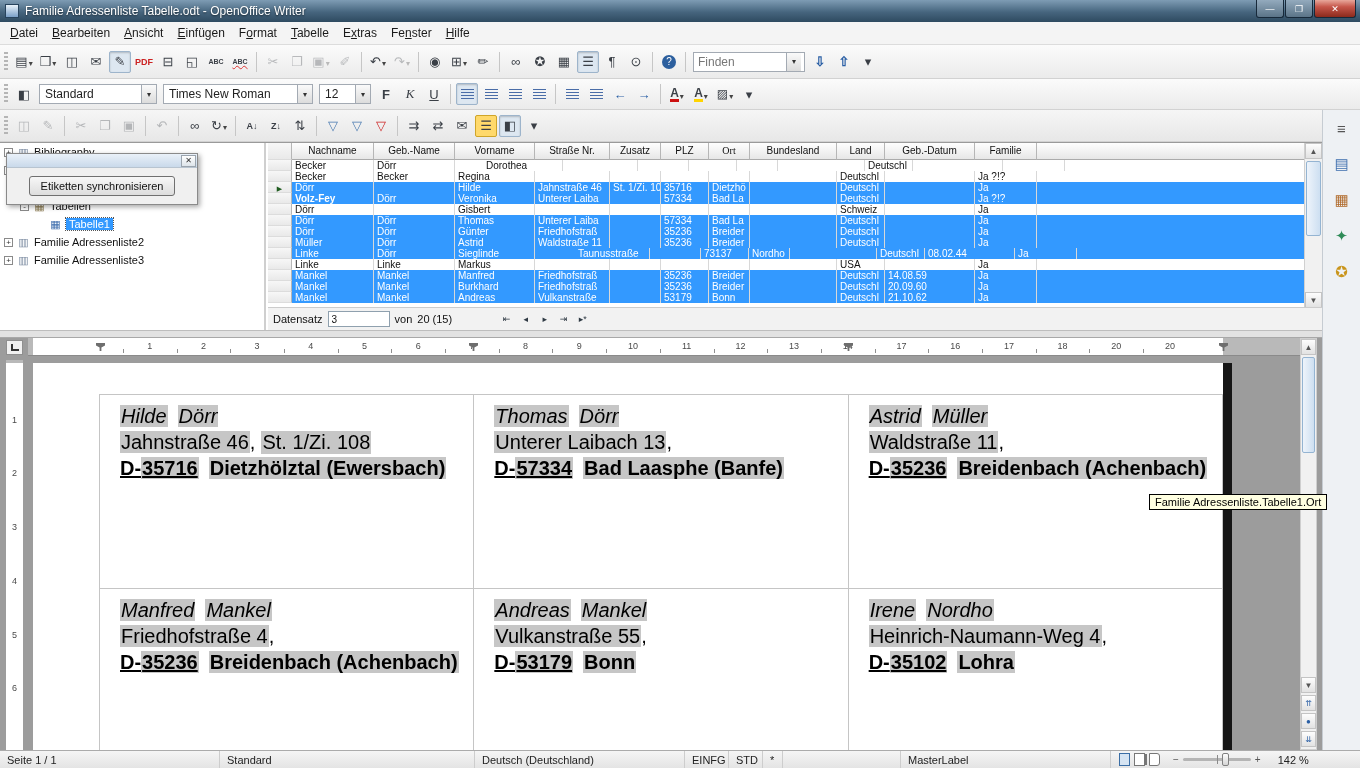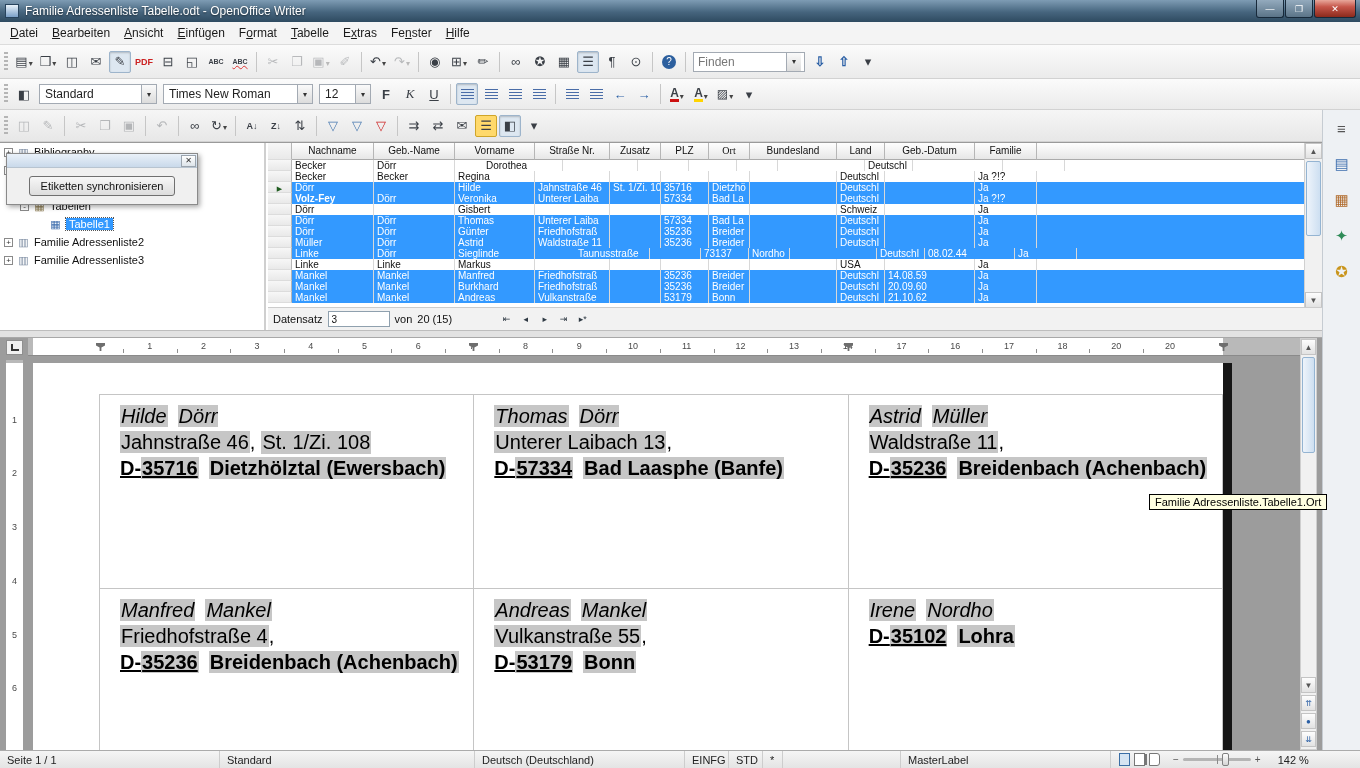--- a/index.html
+++ b/index.html
@@ -784,20 +784,21 @@
             <div class="lbl-line street"><span class="fld">Friedhofstraße 4</span><span class="comma">,</span><span class="fld extra"></span></div>
             <div class="lbl-line plz-line"><span class="uline"><span class="prefix">D-</span><span class="fld">35236</span></span><span class="fld city">Breidenbach (Achenbach)</span></div>
           </div>
           <div class="label-cell">
             <div class="lbl-line names"><span class="fld">Andreas</span><span class="fld">Mankel</span></div>
             <div class="lbl-line street"><span class="fld">Vulkanstraße 55</span><span class="comma">,</span><span class="fld extra"></span></div>
             <div class="lbl-line plz-line"><span class="uline"><span class="prefix">D-</span><span class="fld">53179</span></span><span class="fld city">Bonn</span></div>
           </div>
           <div class="label-cell">
             <div class="lbl-line names"><span class="fld">Irene</span><span class="fld">Nordho</span></div>
+            <div class="lbl-line street"><span class="fld">Heinrich-Naumann-Weg 4</span><span class="comma">,</span><span class="fld extra"></span></div>
             <div class="lbl-line plz-line"><span class="uline"><span class="prefix">D-</span><span class="fld">35102</span></span><span class="fld city">Lohra</span></div>
           </div>
         </div>
     </div>
     <div class="page-shadow"></div>
   </div>
 
   <div class="doc-vscroll">
     <div class="sb-btn" style="top:0">▲</div>
     <div class="doc-thumb"></div>

